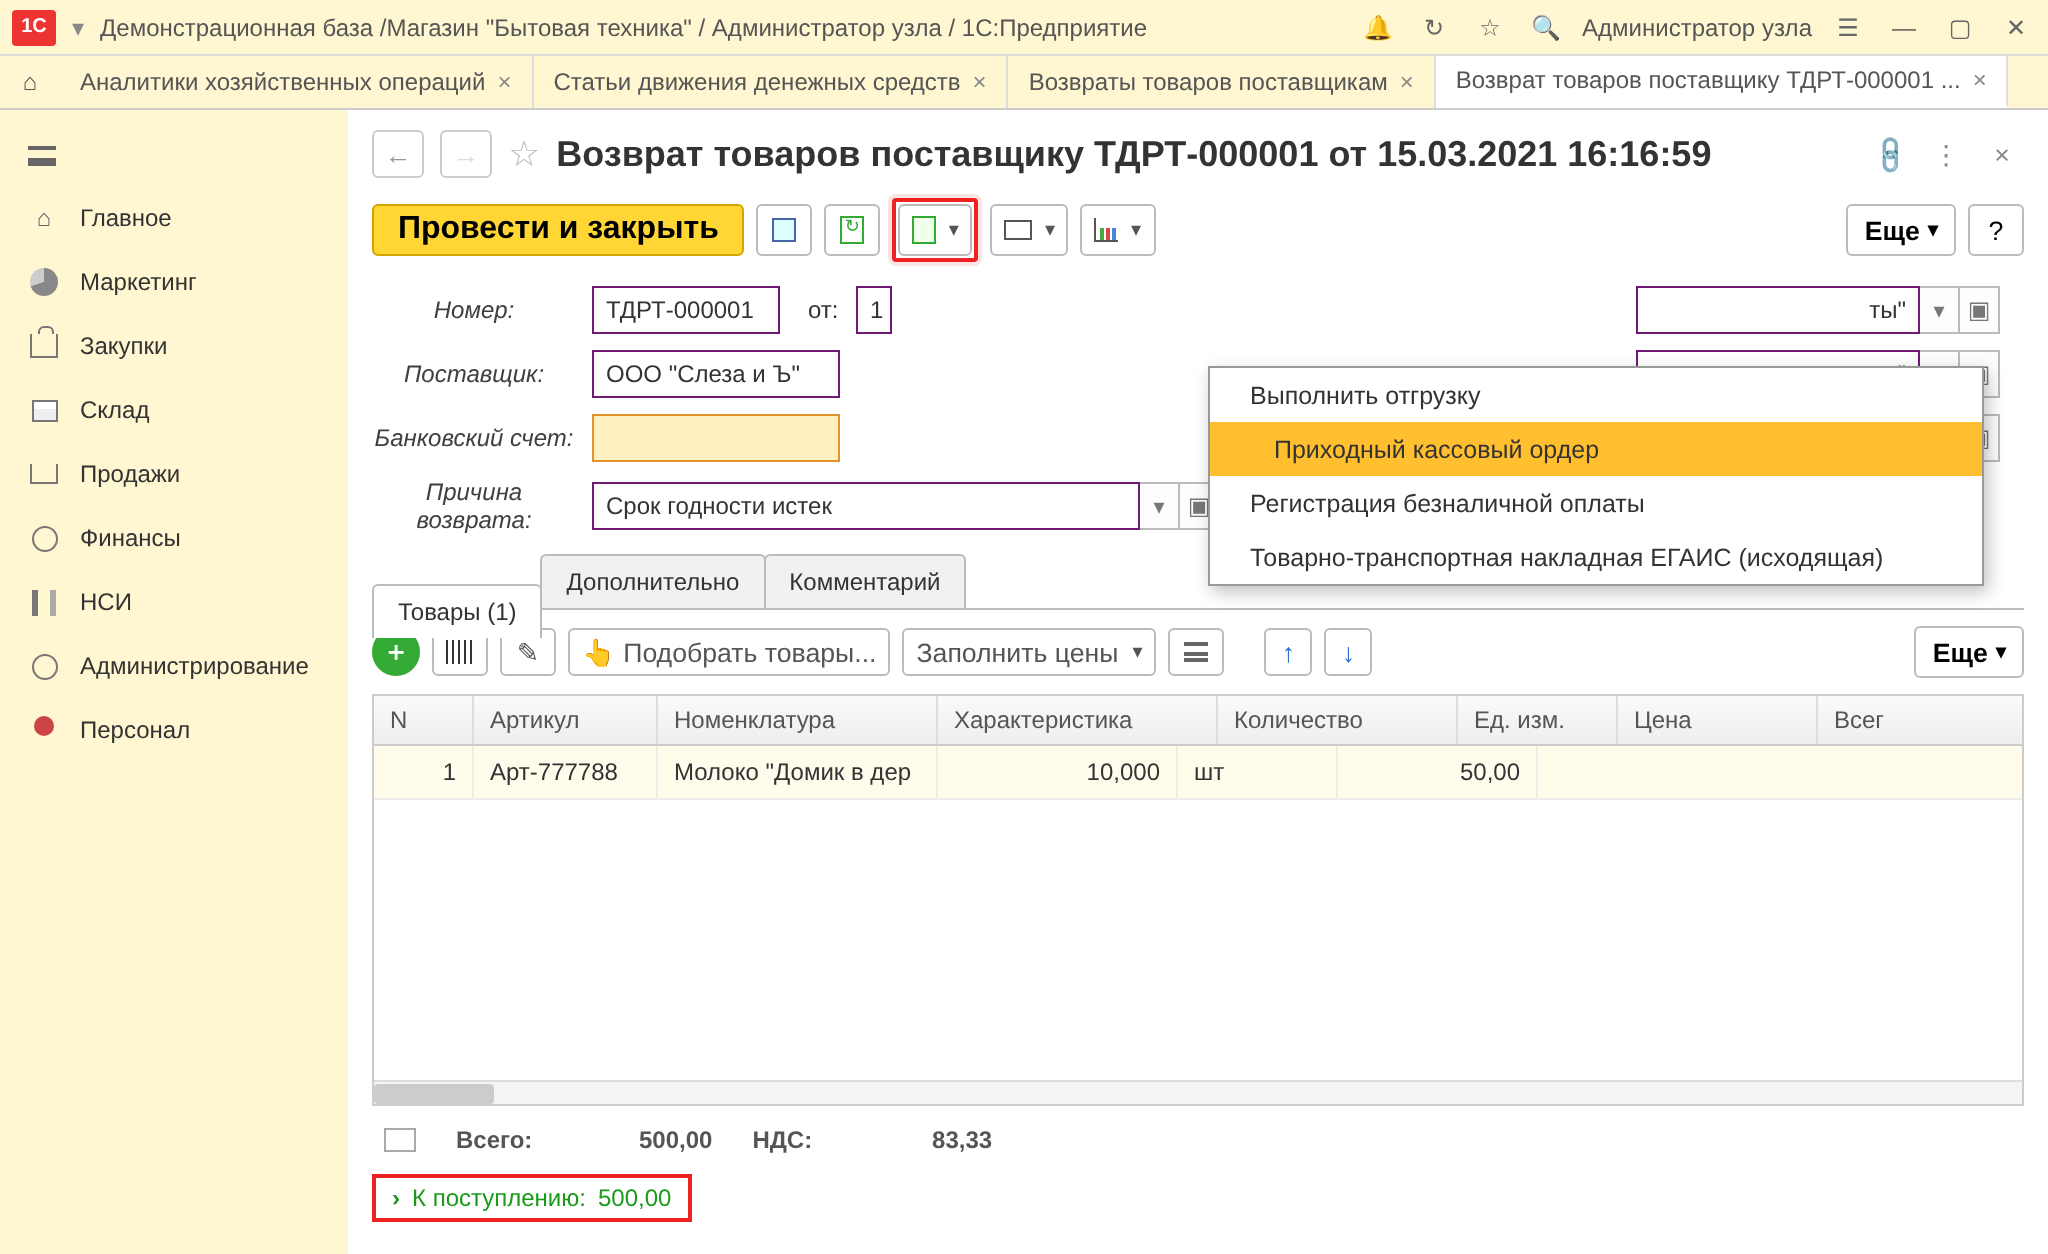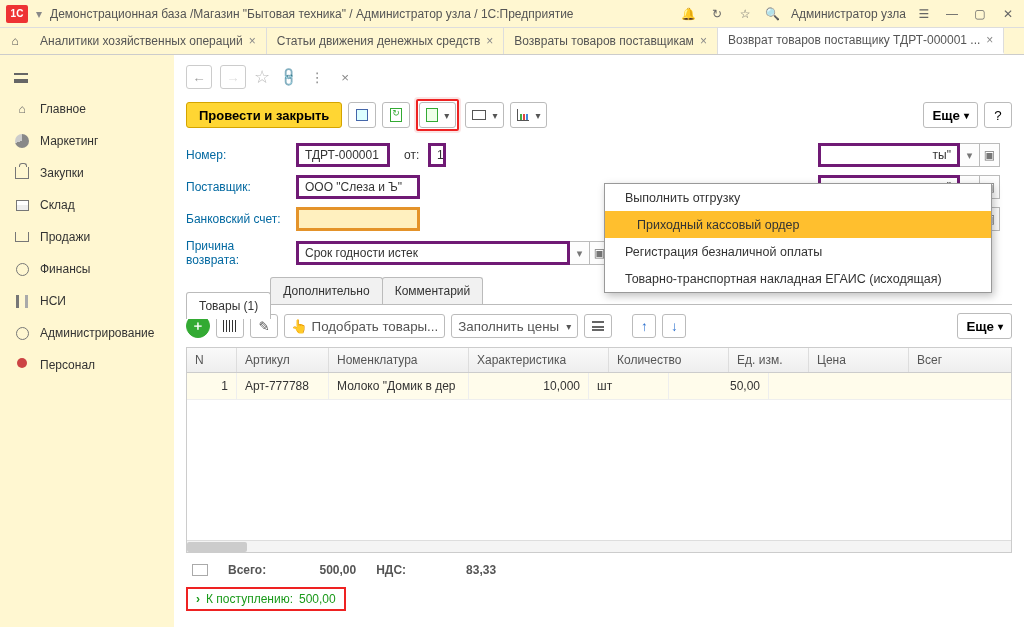--- a/index.html
+++ b/index.html
@@ -34,38 +34,38 @@
 
 .doc-head { display: flex; align-items: center; gap: 8px; margin-bottom: 10px; }
 .nav-btn { width: 26px; height: 24px; border: 1px solid #ccc; border-radius: 3px; display:flex;align-items:center;justify-content:center;color:#999; background:#fff; }
 .star { color:#bbb; font-size:18px; }
 .doc-title { font-size: 18px; font-weight: bold; color: #333; flex: 1; }
 .head-right { display:flex; gap:6px; align-items:center; }
 .icn-btn { width: 22px; height:22px; border:none; background:none; color:#888; display:flex;align-items:center;justify-content:center; }
 
 
 .toolbar { display: flex; align-items: center; gap: 6px; margin-bottom: 12px; position: relative; }
-.btn-yellow { background: #ffd633; border: 1px solid #d4a400; border-radius: 3px; height: 26px; padding: 0 12px; font-weight: bold; font-size: 13px; cursor: pointer; }
+.btn-yellow { background: #ffd633; border: 1px solid #d4a400; border-radius: 3px; height: 26px; padding: 0 12px; font-weight: bold; font-size: 16px; cursor: pointer; }
 .tbtn { height: 26px; min-width: 28px; border: 1px solid #bbb; border-radius: 3px; background: #fff; display: flex; align-items: center; justify-content: center; gap: 3px; padding: 0 6px; cursor:pointer; color:#555; }
 .tbtn.drop::after { content: "▾"; color:#555; font-size:10px; margin-left:3px; }
 .red-box { border: 2px solid #e22; padding: 1px; border-radius: 2px; box-shadow: 0 0 0 2px rgba(226,34,34,0.12); }
 .spacer { flex: 1; }
 .more-btn { height: 26px; border: 1px solid #bbb; border-radius: 3px; background: #fff; padding: 0 8px; display:flex; align-items:center; gap:4px;font-weight:bold; }
 .help-btn { height: 26px; width: 28px; border: 1px solid #bbb; border-radius: 3px; background: #fff; }
 
 
 .dd-menu { position: absolute; left: 430px; top: 128px; width: 388px; background: #fff; border: 1px solid #999; box-shadow: 2px 3px 8px rgba(0,0,0,0.25); z-index: 50; }
 .dd-menu .mi { height: 27px; display: flex; align-items: center; padding: 0 20px; font-size: 12.5px; color: #333; cursor: pointer; }
 .dd-menu .mi.sel { background: #ffbf2e; padding-left: 32px; }
 
 
 .form { display: flex; flex-direction: column; gap: 8px; }
 .frow { display: flex; align-items: center; gap: 8px; }
-.flabel { width: 102px; color: #0369a1; text-align: left; }
-.finput { height: 24px; border: 3px solid #701a75; background: #fff; padding: 0 6px; display: flex; align-items: center; }
+.flabel { width: 102px; color: #404040; text-align: center; font-style: italic; }
+.finput { height: 24px; border: 1px solid #701a75; background: #fff; padding: 0 6px; display: flex; align-items: center; }
 .finput.ot-lab { border:none; background:none; width:22px; }
 .finput.invalid { background: #fff0bf; border-color: #e4932a; }
 .field-wrap { display:flex; align-items:center; gap:0; }
 .field-btn { width: 20px; height: 24px; border: 1px solid #bbb; border-left: none; background: #fdfdfd; display:flex;align-items:center;justify-content:center;color:#777; font-size:11px; }
 .field-ext { width: 20px; height: 24px; border: 1px solid #bbb; border-left:none; background:#fdfdfd; display:flex;align-items:center;justify-content:center;color:#777;}
 .right-field { position:absolute; right:12px; display:flex; align-items:center; }
 
 
 .doc-tabs { display: flex; border-bottom: 1px solid #bbb; margin-top: 10px; }
 .doc-tab { padding: 6px 12px; border: 1px solid #bbb; border-bottom: none; margin-right: -1px; background: #f1f1f1; border-radius: 3px 3px 0 0; cursor:pointer; }
@@ -221,20 +221,21 @@
         <span>Персонал</span>
       </div>
   </div>
 
   <div class="content">
 
     <div class="doc-head">
       <button class="nav-btn">←</button>
       <button class="nav-btn" style="color:#ddd">→</button>
       <span class="star">☆</span>
+      <div class="doc-title">Возврат товаров поставщику ТДРТ-000001 от 15.03.2021 16:16:59</div>
       <div class="head-right">
         <button class="icn-btn">
             <span class="ic-link">🔗</span>
           </button>
         <button class="icn-btn">⋮</button>
         <button class="icn-btn">×</button>
       </div>
     </div>
 
     <div class="toolbar">

